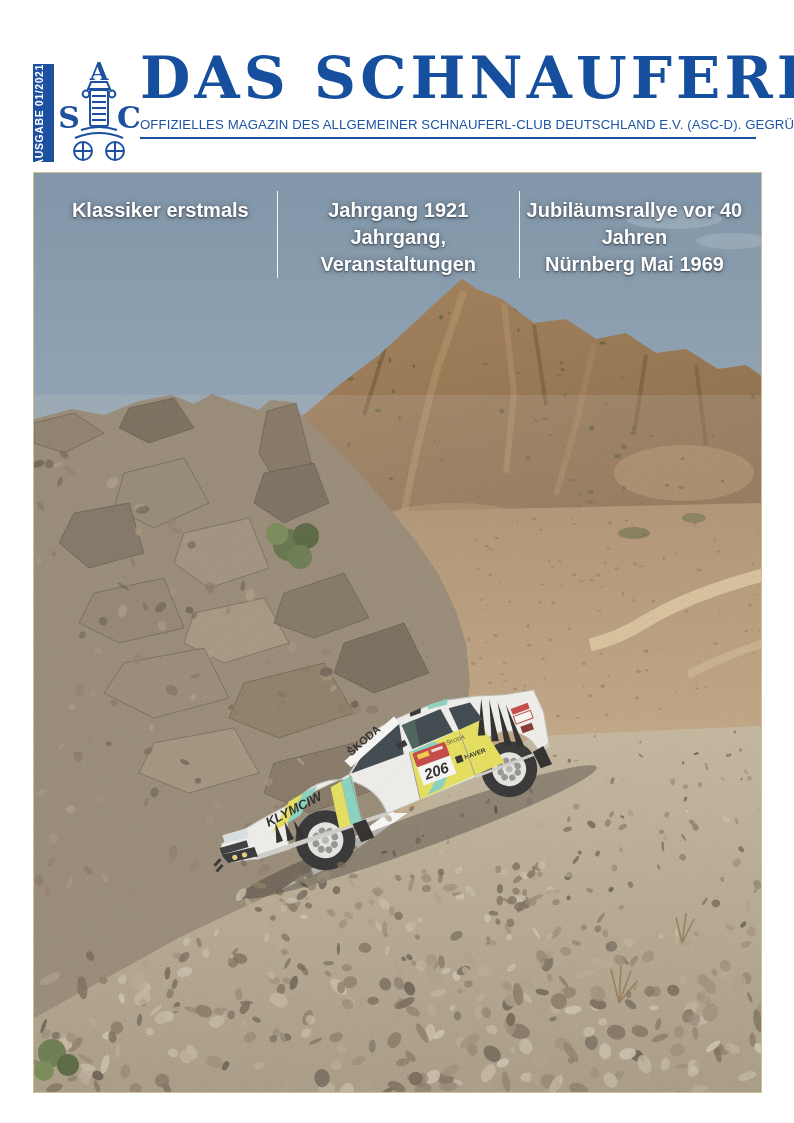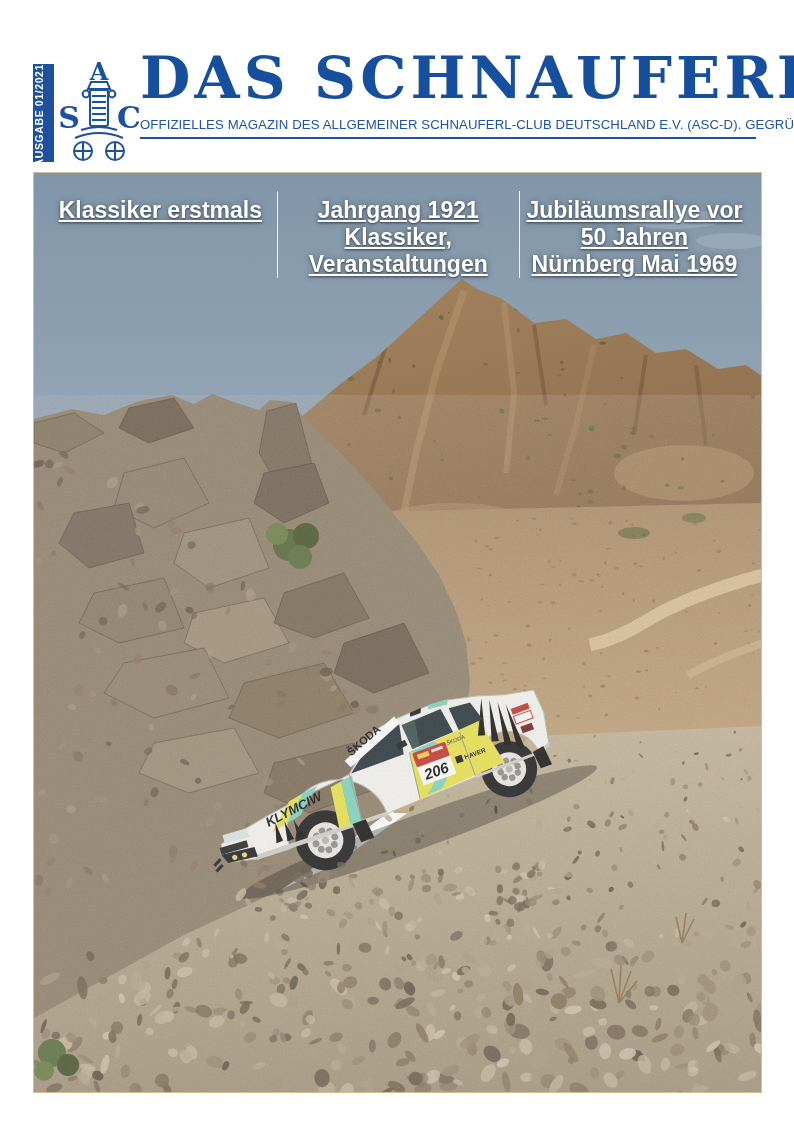--- a/index.html
+++ b/index.html
@@ -17,21 +17,21 @@
     transform:scaleX(1.02);transform-origin:left;}
   .mag-subtitle{margin:7px 0 0 0;color:#1e55a2;font-size:13.4px;letter-spacing:.1px;
     white-space:nowrap;transform:scaleX(.985);transform-origin:left;}
   .mast-rule{margin-top:5px;height:2px;background:#1d509f;width:616px;}
   
   .photo{position:absolute;left:33px;top:172px;width:729px;height:921px;
     border:1px solid #cdbf96;box-sizing:border-box;overflow:hidden;}
   .photo svg{position:absolute;left:0;top:0;}
   .teasers{position:absolute;left:10px;top:18px;width:705px;display:flex;color:#fff;}
   .teaser{box-sizing:border-box;padding-top:6px;text-align:center;font-weight:bold;
-    font-size:23px;line-height:27px;text-shadow:0 1px 2px rgba(20,25,35,.65),0 0 6px rgba(20,25,35,.35);text-decoration:underline;}
+    font-size:20px;line-height:27px;text-shadow:0 1px 2px rgba(20,25,35,.65),0 0 6px rgba(20,25,35,.35);}
   .t1{width:33%;}
   .t2{width:34.5%;border-left:1px solid rgba(255,255,255,.9);border-right:1px solid rgba(255,255,255,.9);
       min-height:58px;text-align:center;}
   .t3{width:32.5%;}
 </style>
 </head>
 <body>
 
 <div class="page">
 
@@ -1159,21 +1159,21 @@
 
       <rect x="0" y="222" width="729" height="699" filter="url(#grain)" opacity="0.5"></rect>
     </svg>
 
     <div class="teasers">
       <div class="teaser t1">
         <div>Klassiker erstmals</div>
       </div>
       <div class="teaser t2">
         <div>Jahrgang 1921</div>
-        <div>Klassiker, Veranstaltungen</div>
+        <div>Jahrgang, Veranstaltungen</div>
       </div>
       <div class="teaser t3">
-        <div>Jubiläumsrallye vor 50 Jahren</div>
+        <div>Jubiläumsrallye vor 40 Jahren</div>
         <div>Nürnberg Mai 1969</div>
       </div>
     </div>
   </div>
 </div>
 
 </body></html>

